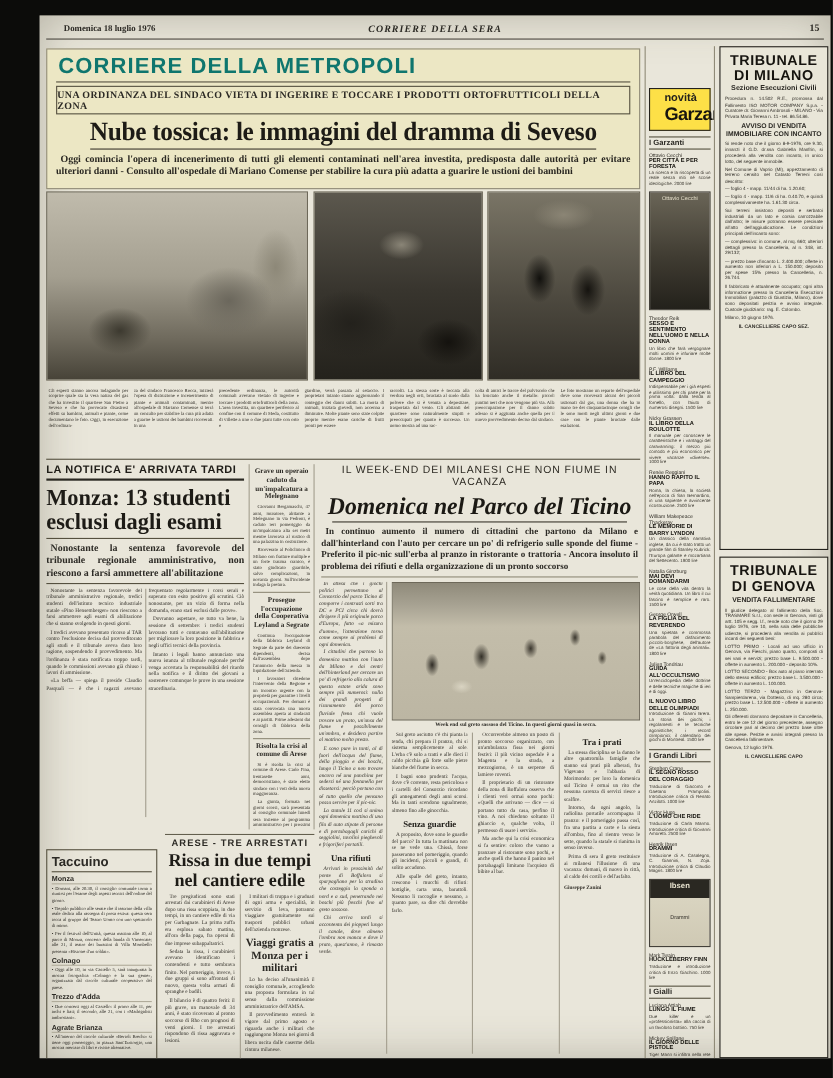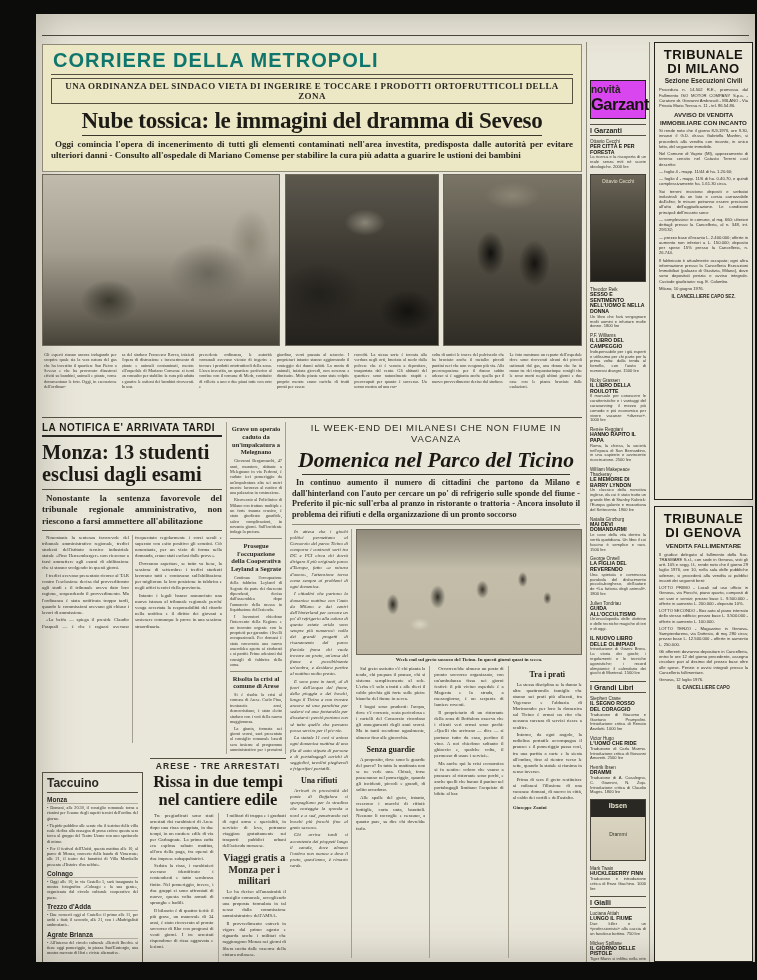--- a/index.html
+++ b/index.html
@@ -12,21 +12,21 @@
   .m-date{position:absolute;left:14px;top:2px;font-size:8px;font-weight:bold;}
   .m-title{position:absolute;left:0;right:0;text-align:center;top:2px;font-size:9px;font-weight:bold;font-style:italic;letter-spacing:1px;}
   .m-page{position:absolute;right:2px;top:1px;font-size:9px;font-weight:bold;}
   .m-rule{position:absolute;left:6px;top:21px;width:707px;border-top:1px solid #4a463e;}
   
   .metropoli{position:absolute;left:6px;top:30px;width:540px;height:128px;background:#ece7c4;
              border:1px solid #8f8a77;padding:3px 8px;overflow:hidden;}
   .met-title{font-family:"Liberation Sans","DejaVu Sans",sans-serif;font-weight:bold;font-size:20px;
              letter-spacing:1px;color:#0f766e;margin:1px 0 2px 2px;}
   .met-title-rule{border-top:1px solid #55503f;margin:0 0 3px 0;}
-  .met-kicker{border:1px solid #55503f;text-align:center;font-family:"Liberation Serif",serif;
+  .met-kicker{border:1px solid #55503f;text-align:left;font-family:"Liberation Serif",serif;
               font-weight:bold;font-size:9px;letter-spacing:.4px;padding:2px 0;margin-bottom:3px;}
   .met-head{font-size:24px;font-weight:bold;text-align:center;margin:2px 0 0;white-space:nowrap;
             transform:scaleX(.96);transform-origin:center;letter-spacing:-.3px;color:#1d1b16;}
   .met-head-rule{width:88%;margin:1px auto 3px;border-top:1.5px solid #3a362c;}
   .met-deck{font-size:9px;font-weight:bold;text-align:justify;margin:0;line-height:1.25;color:#2a2822;}
   
   .photo{position:absolute;top:160px;height:172px;border:1px solid #6d6859;}
   .photo1{left:6px;width:238px;background:
       radial-gradient(46px 34px at 28% 74%,#3c392f 0%,rgba(60,57,47,0) 62%),
       radial-gradient(56px 44px at 70% 58%,#6b675c 0%,rgba(107,103,92,0) 70%),
@@ -98,21 +98,21 @@
   h4.subhead-sm{font-size:10px;text-align:center;font-weight:bold;margin:3px 0 2px;line-height:1.15;}
   
   .taccuino{position:absolute;left:6px;top:742px;width:101px;height:214px;border:1px solid #55503f;padding:3px 4px;overflow:hidden;margin-top:16px;}
   .tac-title{font-family:"Liberation Sans",sans-serif;font-weight:bold;font-size:12px;border-bottom:1px solid #55503f;padding-bottom:2px;margin-bottom:2px;}
   .tac-sec{font-family:"Liberation Sans",sans-serif;font-weight:bold;font-size:6.5px;margin:3px 0 1px;border-bottom:1px solid #b0ab9a;}
   .tac-item{font-size:4.2px;line-height:1.25;text-align:justify;margin:0 0 2px;text-indent:0;}
   .tac-item::before{content:"• ";}
   
   .garzanti{position:absolute;left:550px;top:28px;width:64px;height:920px;border-left:1px solid #8f8a77;
             border-right:1px solid #8f8a77;padding:0 3px;font-family:"Liberation Sans",sans-serif;overflow:hidden;}
-  .novita{border:1.5px solid #23211c;margin-top:38px;padding:3px 0 4px;background:#d946ef;}
+  .novita{border:1.5px solid #23211c;margin-top:38px;padding:3px 13px 4px;background:#fde047;}
   .novita .nv1{font-size:10px;font-weight:bold;color:#23211c;}
   .novita .nv2{font-size:16.5px;font-weight:bold;letter-spacing:-.5px;color:#16140f;}
   .gz-sec{font-size:7px;font-weight:bold;border-top:1px solid #55503f;border-bottom:1px solid #55503f;
           padding:1.5px 0;margin:5px 0 3px;}
   .book{margin-bottom:4px;}
   .b-author{font-size:4.6px;color:#2e2b24;}
   .b-title{font-size:5.2px;font-weight:bold;line-height:1.1;color:#16140f;}
   .b-desc{font-size:4.1px;line-height:1.18;text-align:justify;color:#3a372f;}
   .cover1{height:108px;margin:3px 0 5px;border:1px solid #44413a;background:linear-gradient(180deg,#6a6557 0%,#403c32 55%,#23211b 100%);
           color:#e3ddc8;font-size:5px;padding:3px;text-align:center;}
@@ -129,20 +129,25 @@
   .tb-sub{font-size:6.5px;font-weight:bold;text-align:center;margin-bottom:3px;}
   .tb-body p{font-size:4.2px;line-height:1.25;text-align:justify;color:#33302a;text-indent:0;margin-bottom:2px;}
   .tb-subhead{font-size:6.2px;font-weight:bold;text-align:center;margin:3px 0 2px;line-height:1.2;}
   .tb-sig{font-size:4.6px;font-weight:bold;text-align:center;margin-top:3px;}
 </style>
 </head>
 <body>
 
 <div class="paper">
 
+  <div class="masthead">
+    <span class="m-date">Domenica 18 luglio 1976</span>
+    <span class="m-title">CORRIERE DELLA SERA</span>
+    <span class="m-page">15</span>
+  </div>
   <div class="m-rule"></div>
 
   <section class="metropoli">
     <div class="met-title">CORRIERE DELLA METROPOLI</div>
     <div class="met-title-rule"></div>
     <div class="met-kicker">UNA ORDINANZA DEL SINDACO VIETA DI INGERIRE E TOCCARE I PRODOTTI ORTOFRUTTICOLI DELLA ZONA</div>
     <div class="met-head">Nube tossica: le immagini del dramma di Seveso</div>
     <div class="met-head-rule"></div>
     <p class="met-deck">Oggi comincia l'opera di incenerimento di tutti gli elementi contaminati nell'area investita, predisposta dalle autorità per evitare ulteriori danni - Consulto all'ospedale di Mariano Comense per stabilire la cura più adatta a guarire le ustioni dei bambini</p>
   </section>

